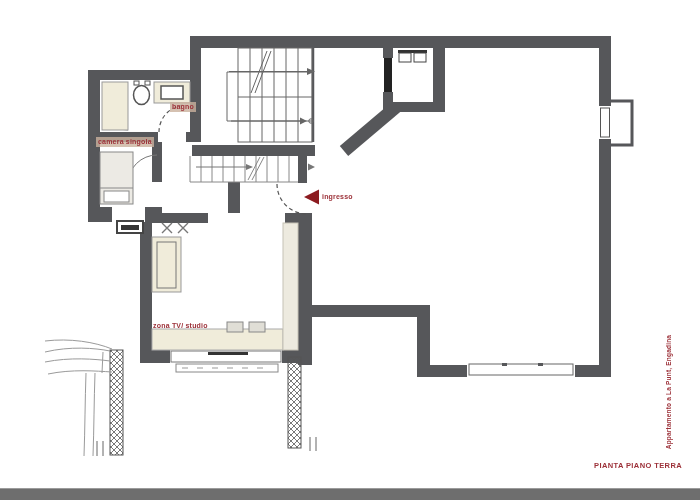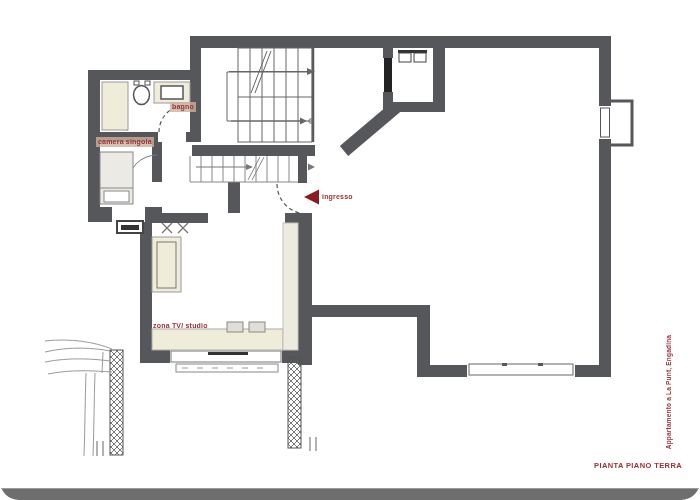--- a/index.html
+++ b/index.html
@@ -1,19 +1,18 @@
 <!DOCTYPE html>
 <html><head>
 <meta charset="utf-8">
 <style>
   html,body{margin:0;padding:0;background:#fff;}
   .page{
     width:700px;height:500px;position:relative;background:#ffffff;overflow:hidden;
     font-family:"Liberation Sans", sans-serif;
-    border-radius:19px;
   }
   .plan-svg{position:absolute;left:0;top:0;}
   .lbl{
     position:absolute;color:#9c3038;font-weight:bold;font-size:7px;line-height:8px;
     white-space:nowrap;letter-spacing:.2px;
   }
   .lbl-bg{background:rgba(203,178,158,.8);padding:1px 2px;}
   .title-lbl{
     position:absolute;left:594px;top:461px;width:84px;text-align:right;
     color:#9c3038;font-weight:bold;font-size:7.5px;letter-spacing:.4px;white-space:nowrap;

